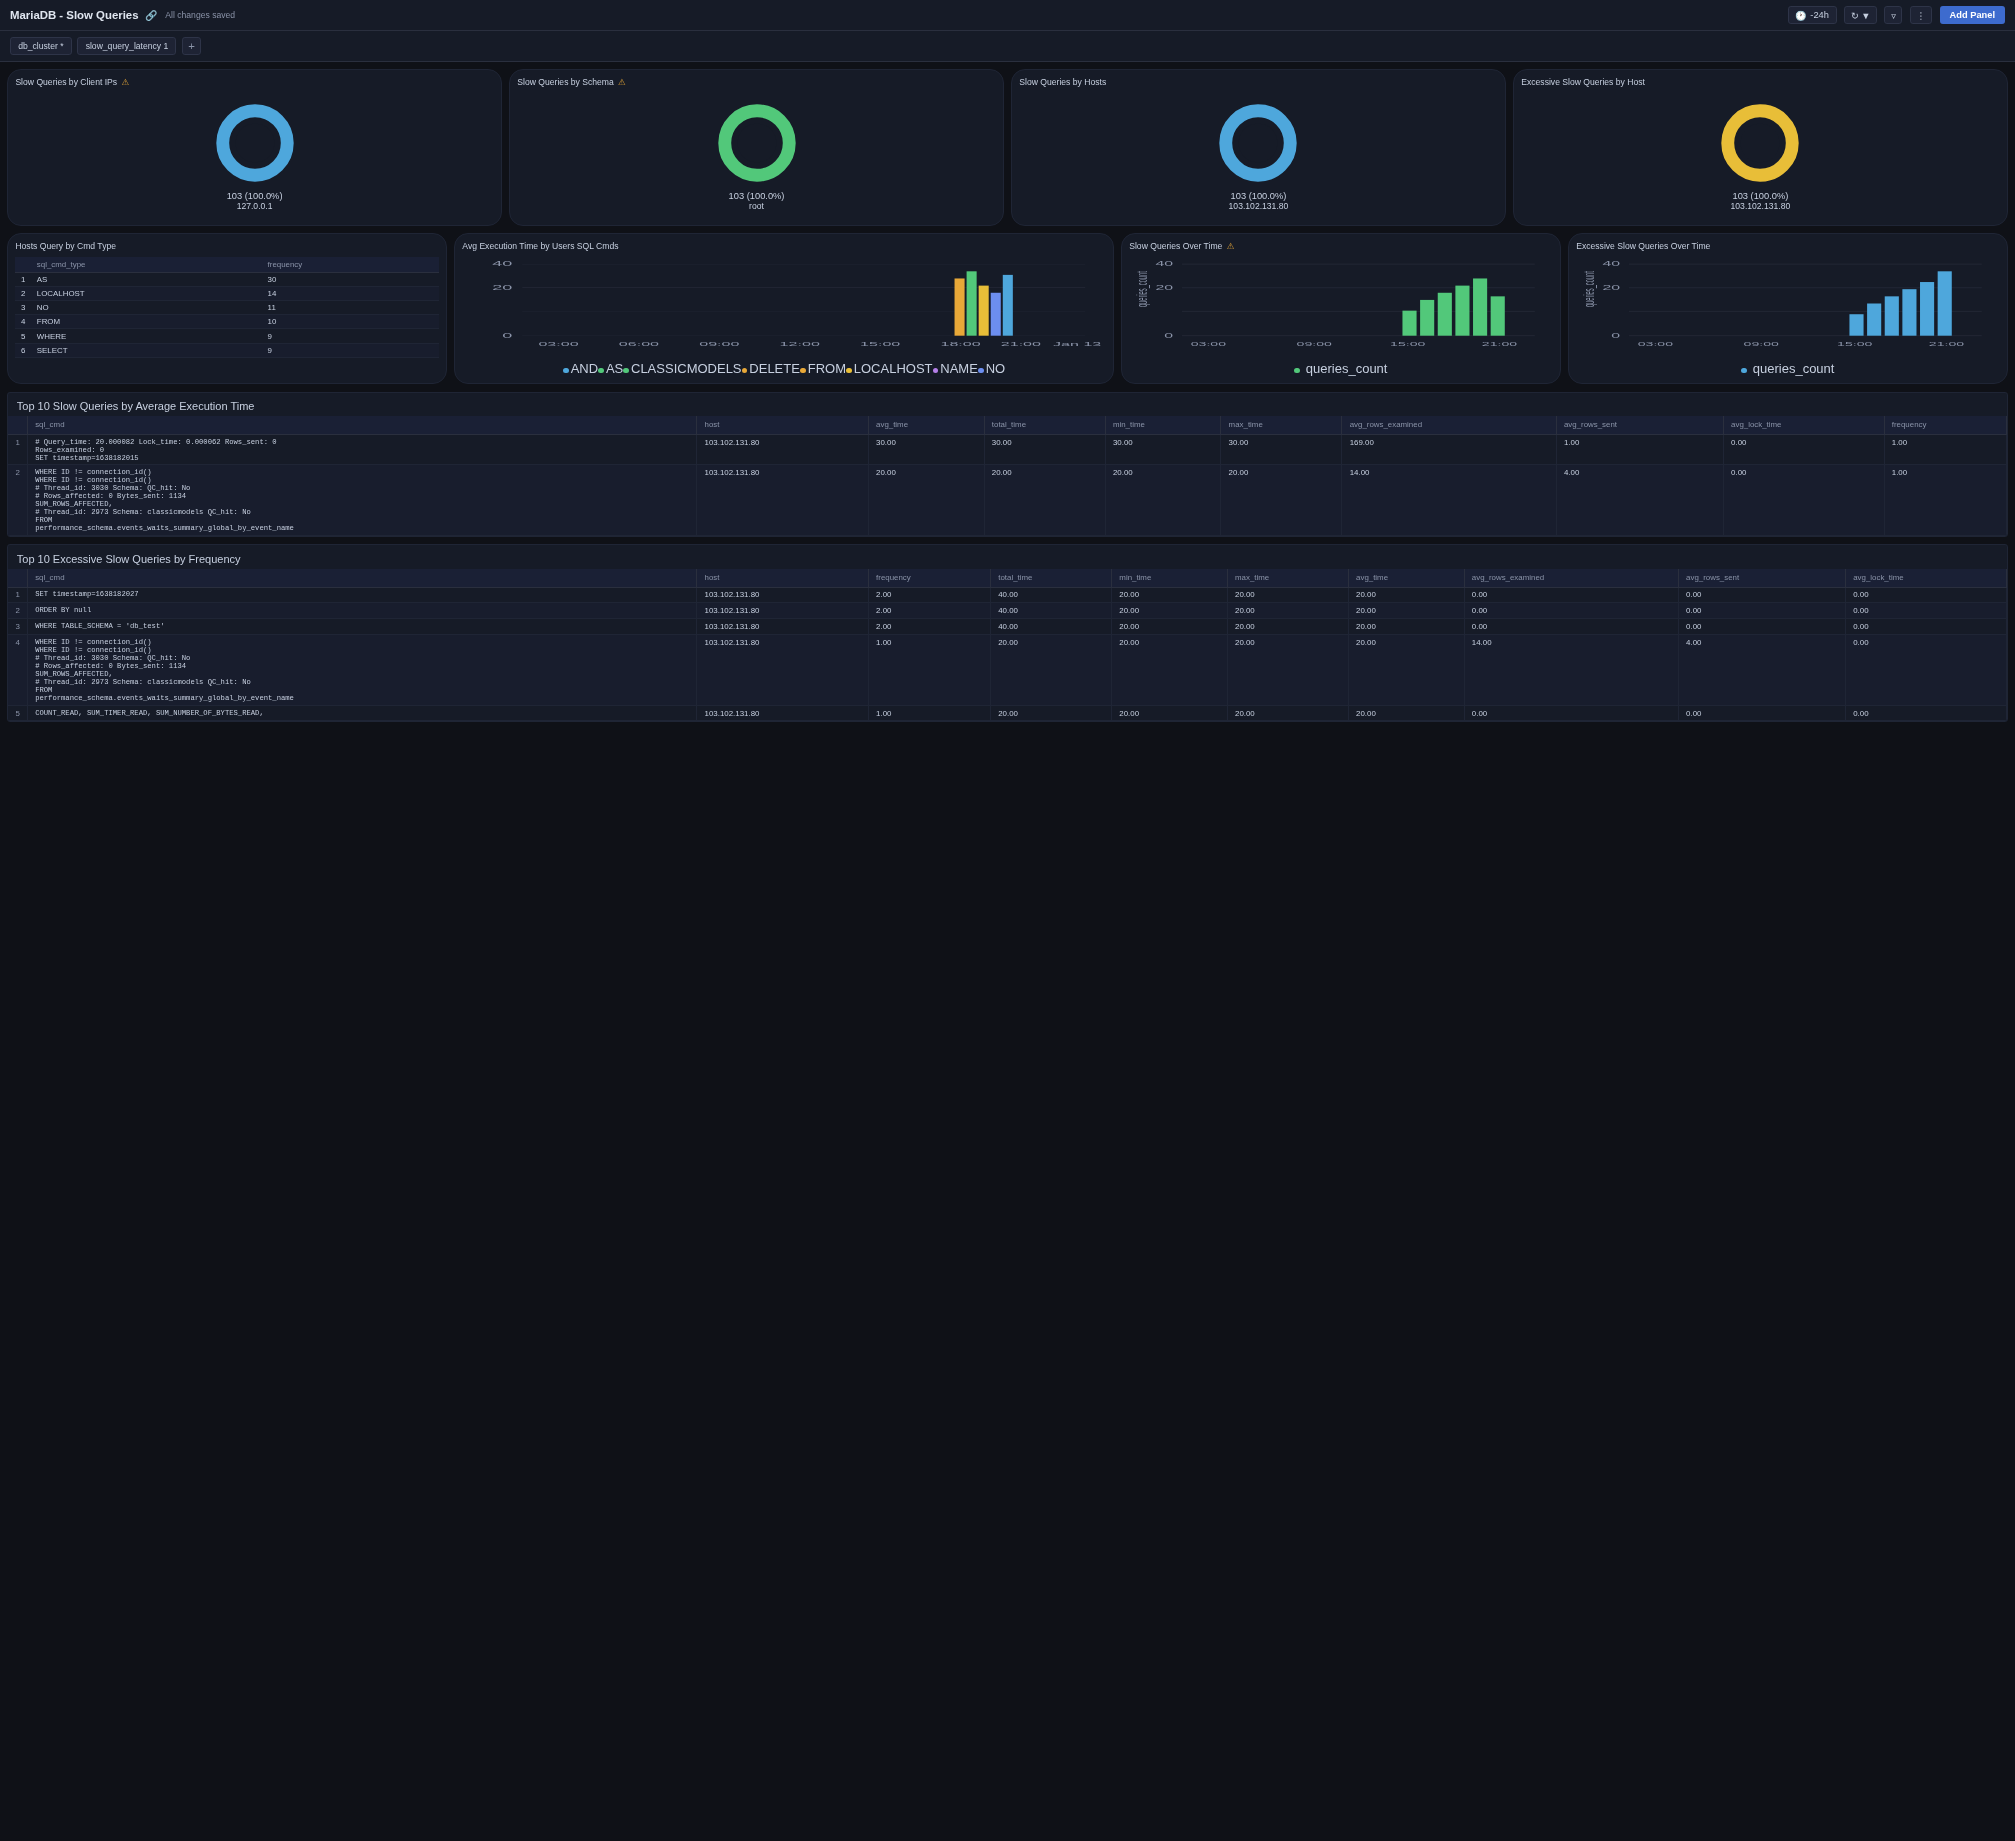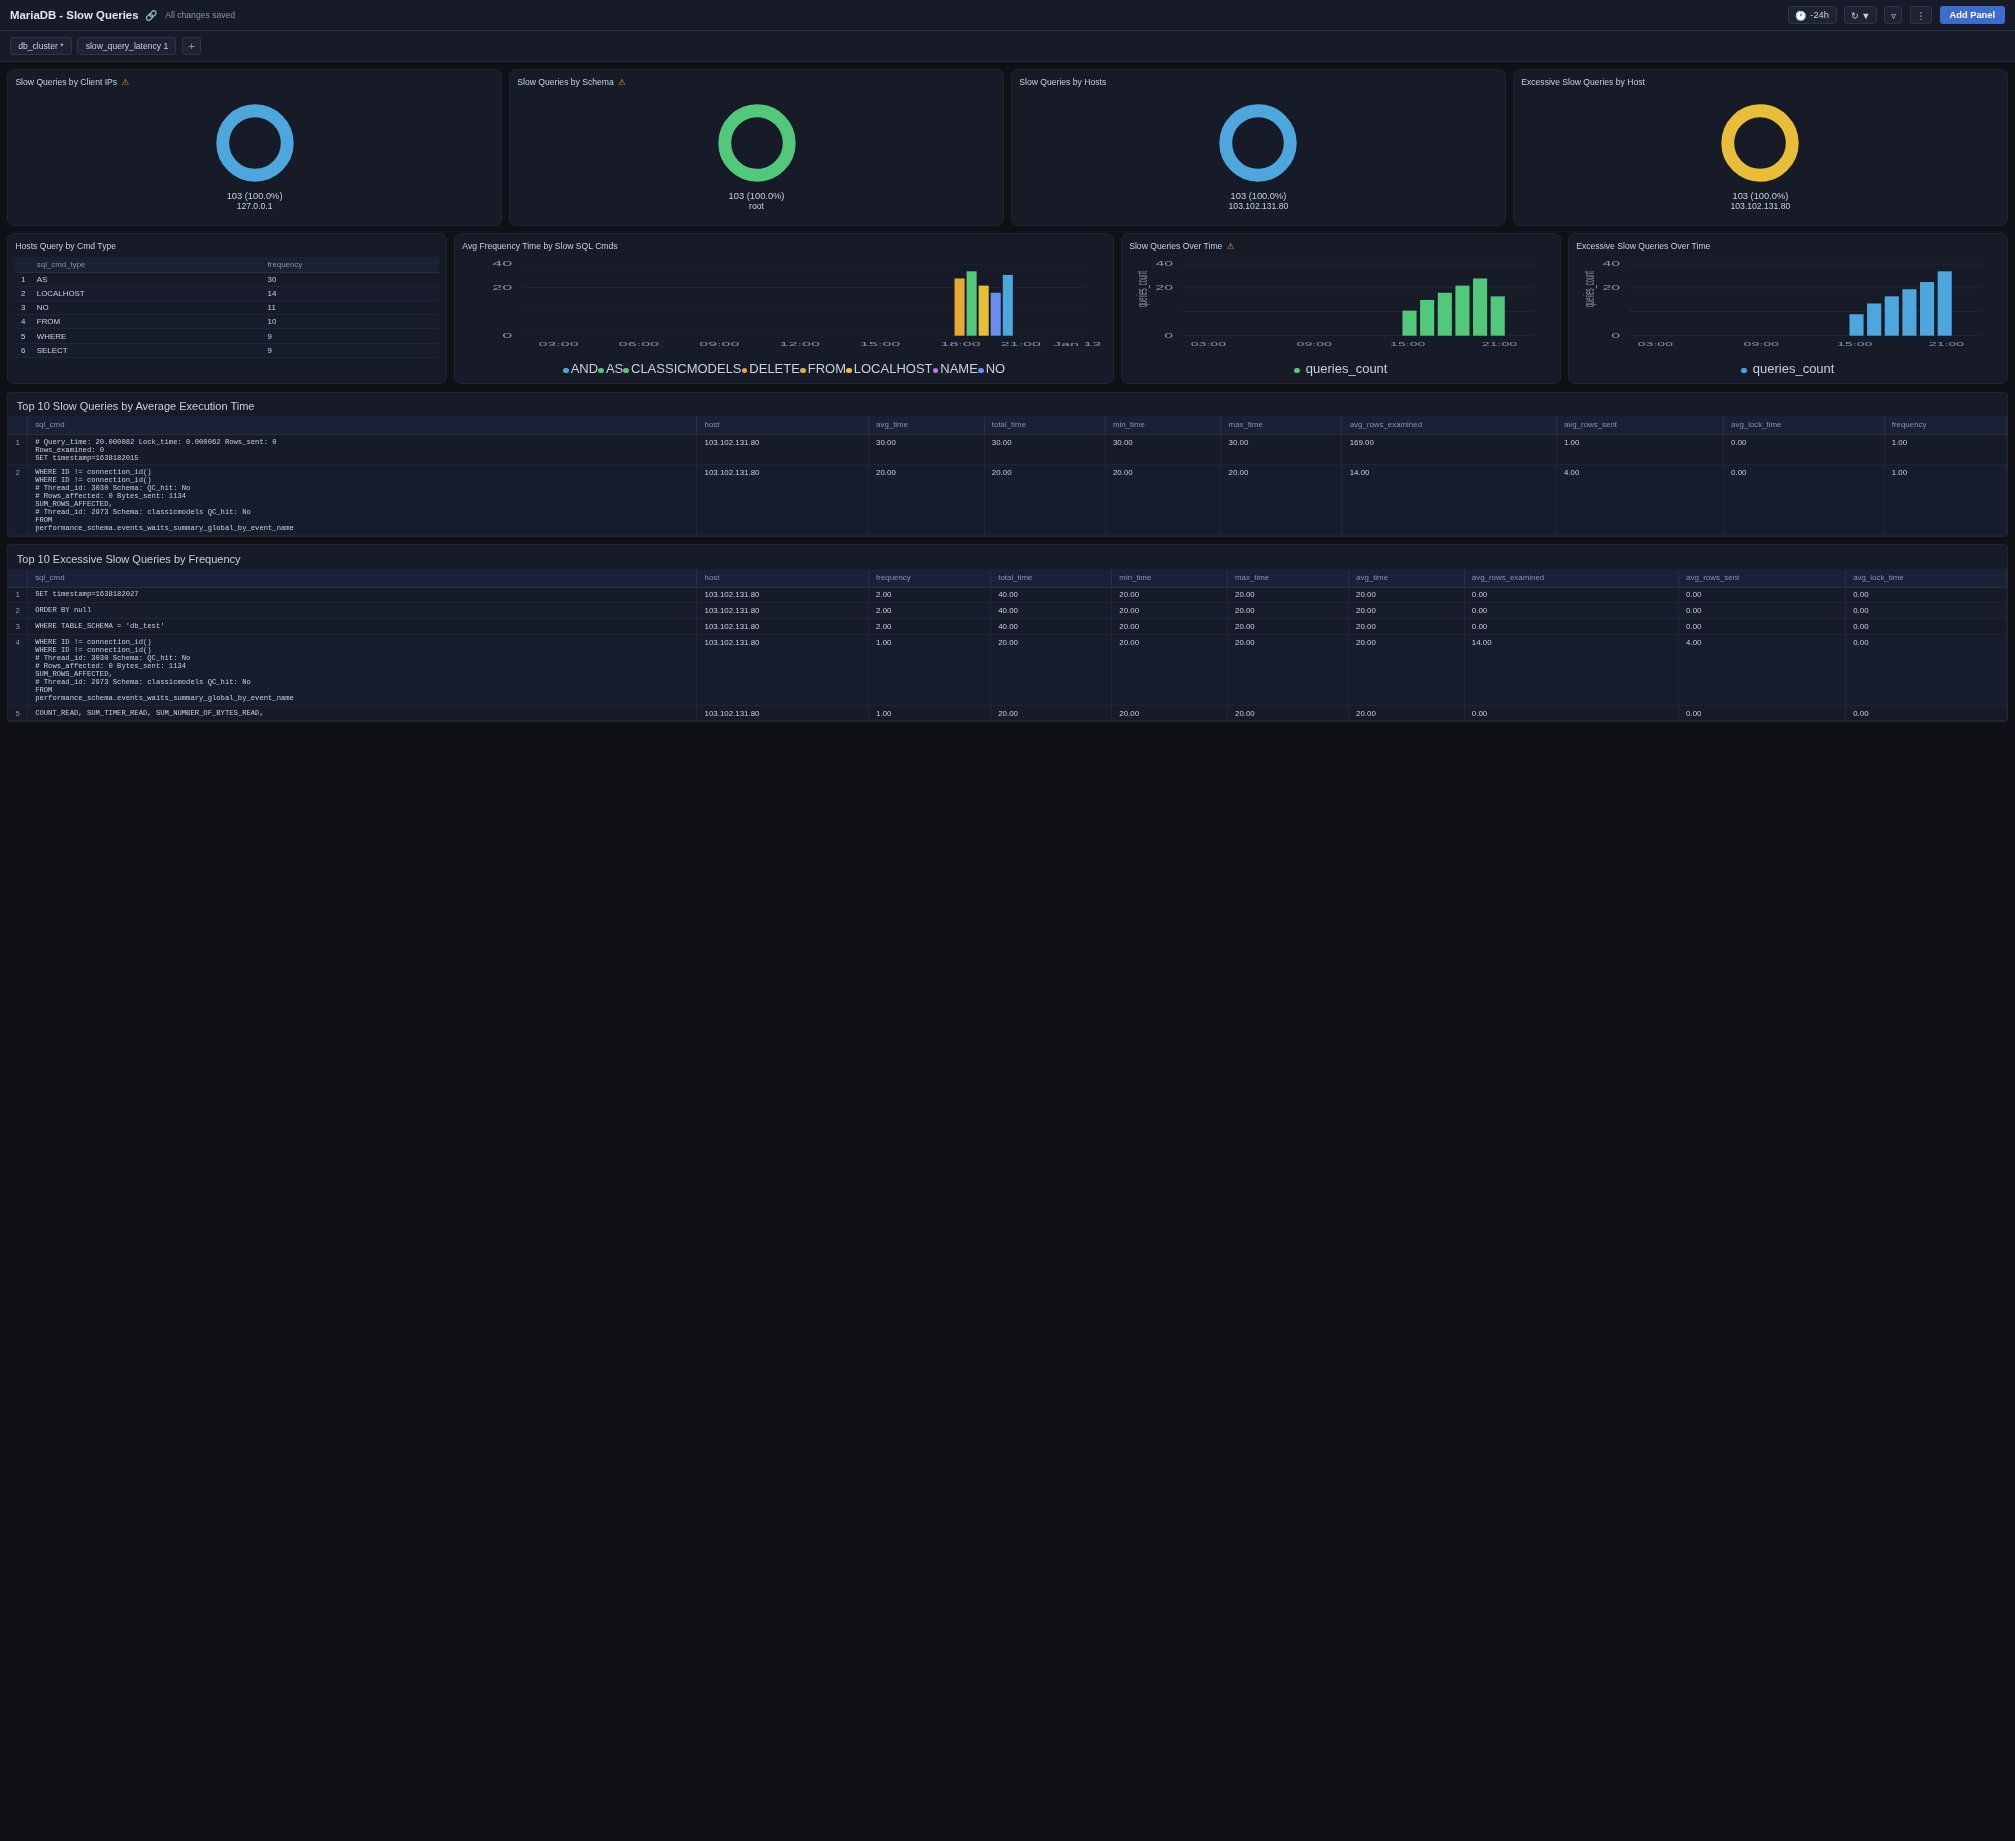--- a/index.html
+++ b/index.html
@@ -123,21 +123,21 @@
     
     .row-middle {
       display: grid;
       grid-template-columns: 1fr 1.5fr 1fr 1fr;
       gap: 7.2px;
     }
 
     .panel {
       background: #161b27;
       border: 0.7px solid #1f2535;
-      border-radius: 7px;
+      border-radius: 14px;
       padding: 7.2px;
       position: relative;
     }
     .panel-title {
       font-size: 8.6px;
       color: #c7d0e0;
       margin-bottom: 5.7px;
       font-weight: 500;
       display: flex;
       align-items: center;
@@ -404,21 +404,21 @@
             <tr>
       <td class="row-num">6</td>
       <td>SELECT</td>
       <td>9</td>
     </tr>
           </tbody>
       </table>
     </div>
 
     <div class="panel">
-      <div class="panel-title">Avg Frequency Time by Slow SQL Cmds</div>
+      <div class="panel-title">Avg Execution Time by Users SQL Cmds</div>
       <div class="chart-area">
         <svg width="100%" height="93" viewBox="0 0 320 130" preserveAspectRatio="none" style="font-size:12px">
 
           <line x1="30" y1="10" x2="310" y2="10" stroke="#2a2f3e" stroke-width="0.5"></line>
           <line x1="30" y1="43" x2="310" y2="43" stroke="#2a2f3e" stroke-width="0.5"></line>
           <line x1="30" y1="76" x2="310" y2="76" stroke="#2a2f3e" stroke-width="0.5"></line>
           <line x1="30" y1="110" x2="310" y2="110" stroke="#2a2f3e" stroke-width="0.5"></line>
 
           <text x="25" y="13" fill="#8a93a8" font-size="9" text-anchor="end">40</text>
           <text x="25" y="46" fill="#8a93a8" font-size="9" text-anchor="end">20</text>

